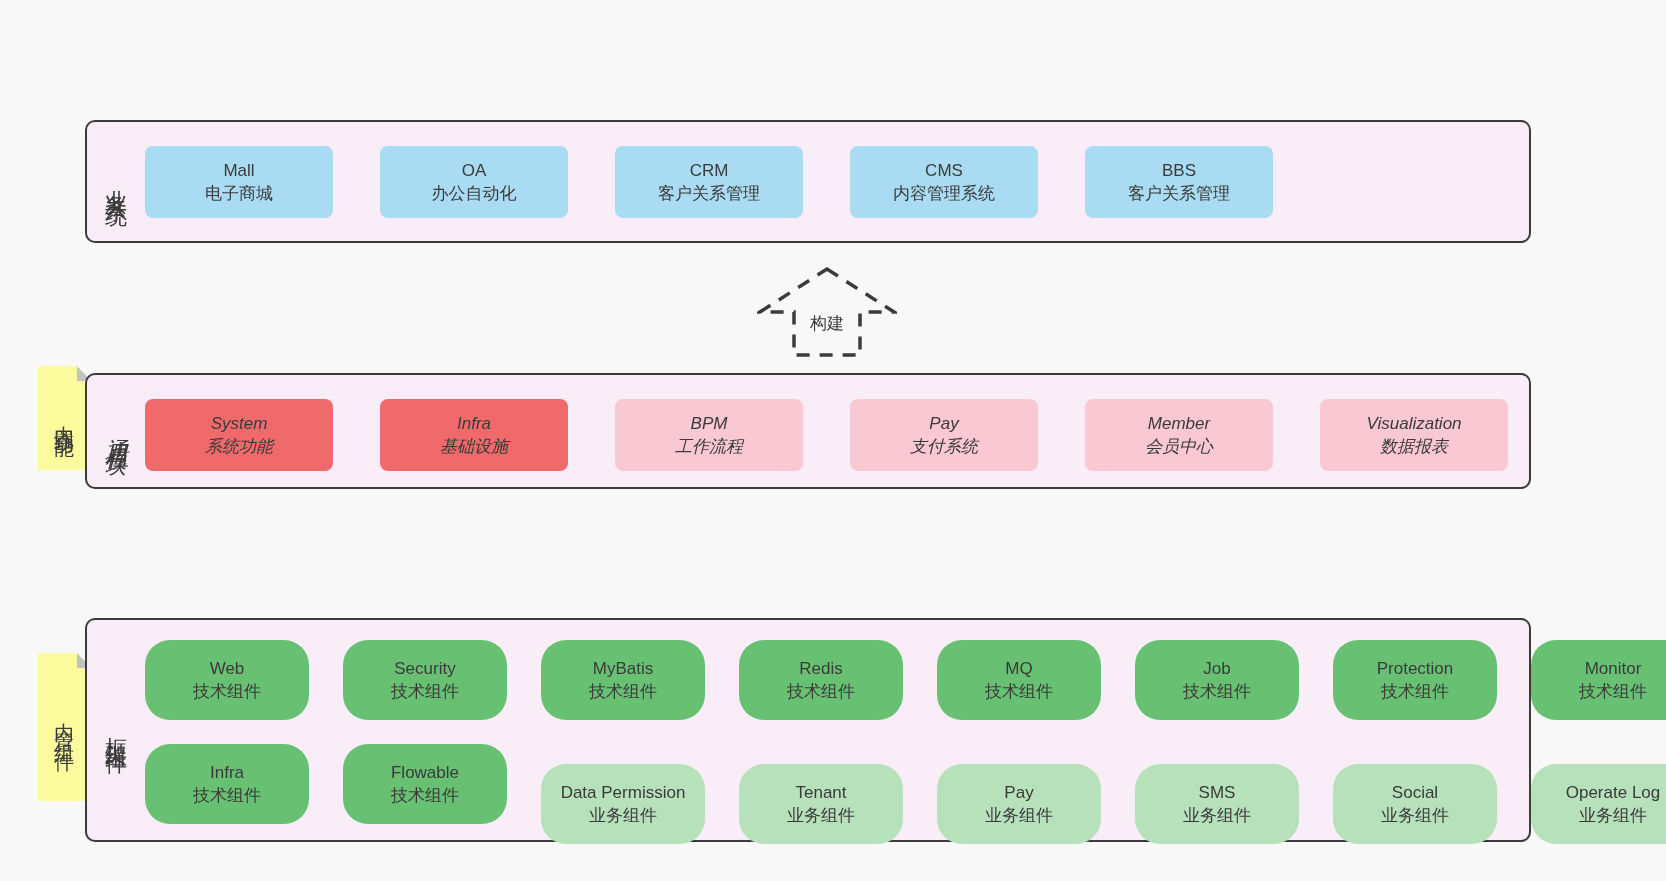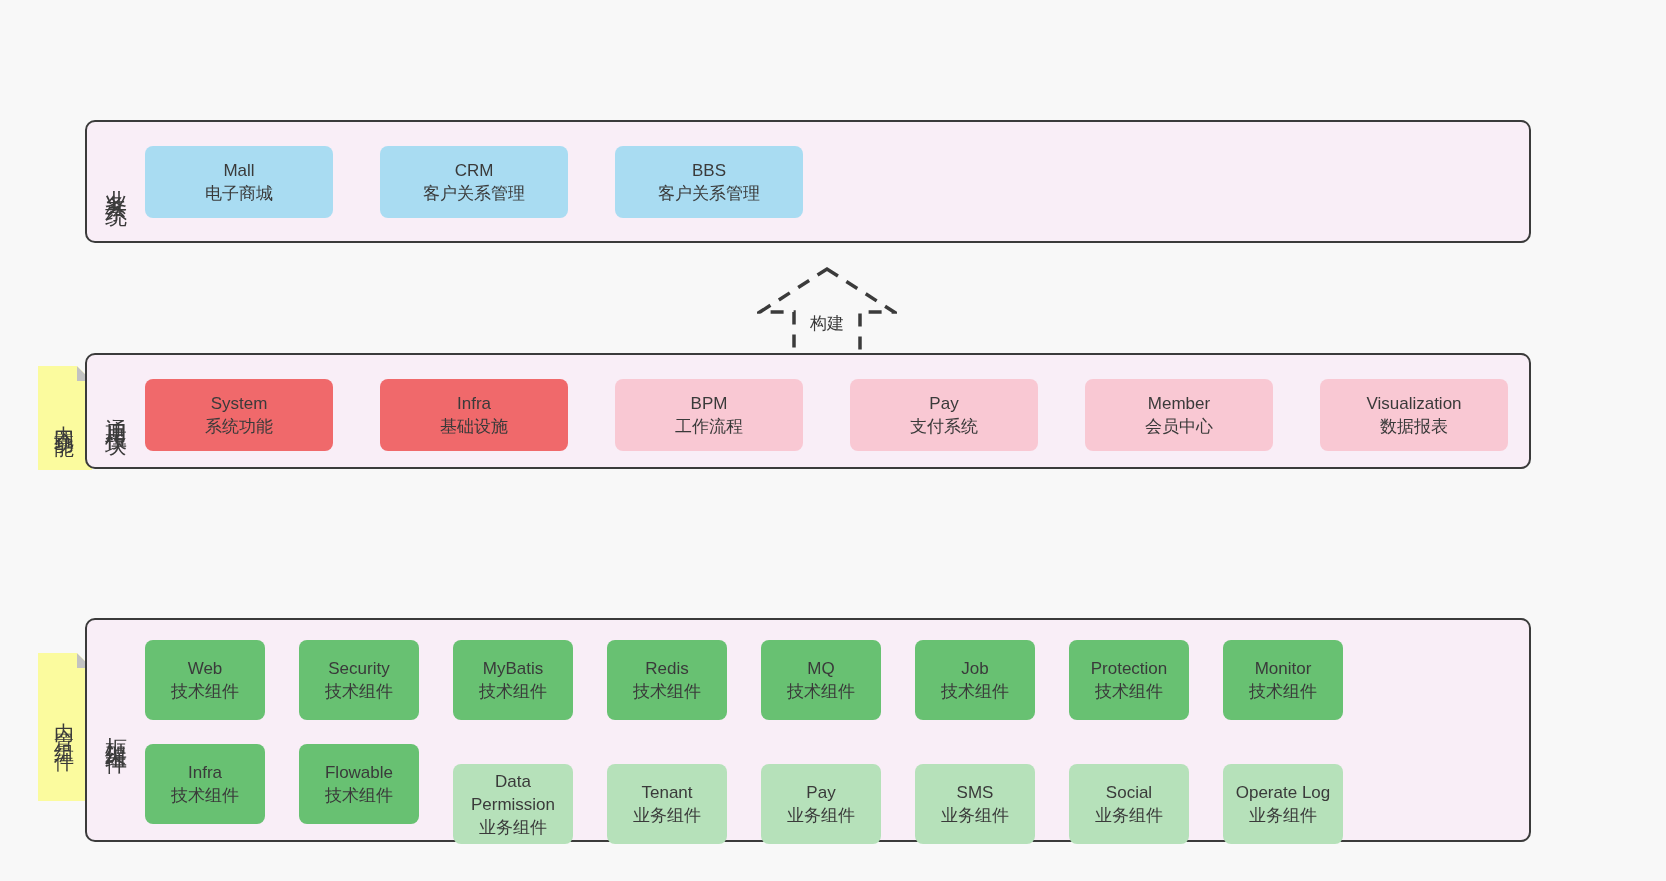--- a/index.html
+++ b/index.html
@@ -3,37 +3,37 @@
 <meta charset="utf-8">
 <style>
   html,body{margin:0;padding:0;}
   body{background:var(--bg,#f8f8f8);font-family:"Liberation Sans","DejaVu Sans",sans-serif;}
   .stage{position:relative;width:1666px;height:881px;background:var(--bg);overflow:hidden;}
 
   
   .panel{position:absolute;left:85px;width:1446px;background:var(--panel);
          border:2px solid var(--border);border-radius:10px;box-sizing:border-box;z-index:2;}
   #panel-business{top:120px;height:123px;}
-  #panel-modules{top:353px;height:116px;}
+  #panel-modules{top:373px;height:116px;font-style:italic;}
   #panel-framework{top:618px;height:224px;}
 
   .vlabel{position:absolute;left:14px;top:50%;transform:translateY(-50%);
           writing-mode:vertical-rl;text-orientation:upright;font-size:22px;
           letter-spacing:5px;color:var(--text);white-space:nowrap;}
 
   .boxrow{position:absolute;display:flex;}
   .row6{left:58px;top:24px;gap:47px;}
   .row8{left:58px;gap:34px;}
   #fw-row1{top:20px;}
   #fw-row2{top:124px;}
 
   .box{display:flex;flex-direction:column;align-items:center;justify-content:center;
        border-radius:8px;text-align:center;color:var(--text);font-size:17px;line-height:23px;}
   .box.w188{width:188px;height:72px;}
-  .box.w140{width:120px;height:80px;}
+  .box.w140{width:164px;height:80px;border-radius:25px;}
   .box.blue{background:var(--blue);}
   .box.red{background:var(--red);}
   .box.pink{background:var(--pink);}
   .box.green{background:var(--green);}
   .box.greenlight{background:var(--greenlight);margin-top:20px;}
   .bt,.bs{display:block;padding:0 6px;}
 
   
   .arrow{position:absolute;width:140px;height:92px;z-index:1;}
   #arrow-build{left:757px;top:266px;text-align:center;}
@@ -60,22 +60,30 @@
 <div class="stage">
 
   <section class="panel" id="panel-business">
     <div class="vlabel">业务系统</div>
     <div class="boxrow row6">
       <div class="box w188 blue">
         <span class="bt">Mall</span>
         <span class="bs">电子商城</span>
       </div>
       <div class="box w188 blue">
+        <span class="bt">OA</span>
+        <span class="bs">办公自动化</span>
+      </div>
+      <div class="box w188 blue">
         <span class="bt">CRM</span>
         <span class="bs">客户关系管理</span>
+      </div>
+      <div class="box w188 blue">
+        <span class="bt">CMS</span>
+        <span class="bs">内容管理系统</span>
       </div>
       <div class="box w188 blue">
         <span class="bt">BBS</span>
         <span class="bs">客户关系管理</span>
       </div>
     </div>
   </section>
 
   <div class="arrow" id="arrow-build">
     <svg viewBox="0 0 140 92" width="140" height="92">

